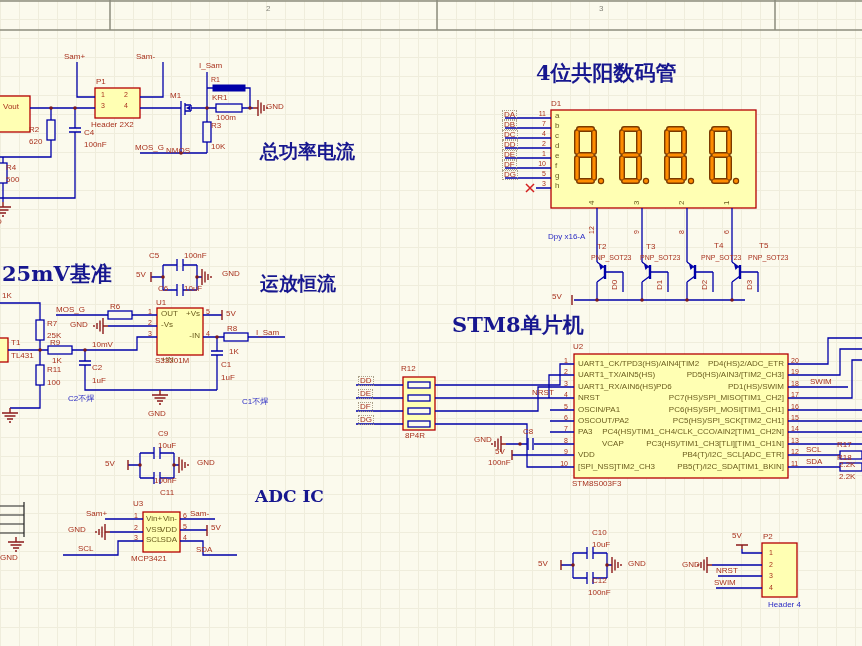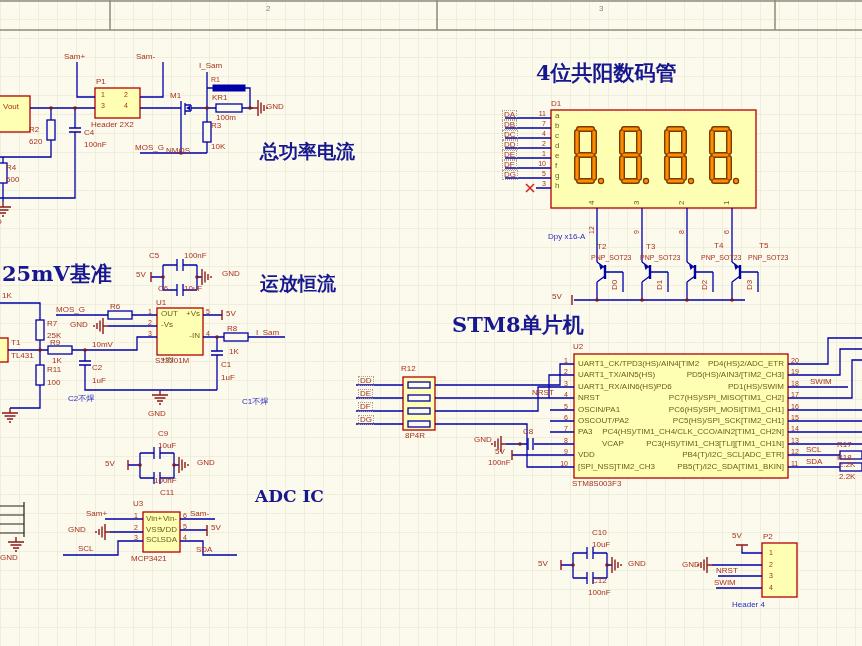--- a/index.html
+++ b/index.html
@@ -393,21 +393,21 @@
       <div class="lbl c-red" style="left: 196px; top: 546px;">SDA</div>
       <div class="lbl c-title" style="left: 255px; top: 476px; font-size: 17px; margin-top: 12px;">ADC IC</div>
       <div class="lbl c-red" style="left: 0px; top: 554px;">GND</div>
       <div class="lbl c-red" style="left: 592px; top: 529px;">C10</div>
       <div class="lbl c-red" style="left: 592px; top: 541px;">10uF</div>
       <div class="lbl c-red" style="left: 592px; top: 577px;">C12</div>
       <div class="lbl c-red" style="left: 588px; top: 589px;">100nF</div>
       <div class="lbl c-red" style="left: 538px; top: 560px;">5V</div>
       <div class="lbl c-red" style="left: 628px; top: 560px;">GND</div>
       <div class="lbl c-red" style="left: 763px; top: 533px;">P2</div>
-      <div class="lbl c-blue" style="left: 732px; top: 601px;">Header 4</div>
+      <div class="lbl c-blue" style="left: 768px; top: 601px;">Header 4</div>
       <div class="lbl c-red" style="left: 769px; top: 549px; font-size: 7px;">1</div>
       <div class="lbl c-red" style="left: 769px; top: 561px; font-size: 7px;">2</div>
       <div class="lbl c-red" style="left: 769px; top: 572px; font-size: 7px;">3</div>
       <div class="lbl c-red" style="left: 769px; top: 584px; font-size: 7px;">4</div>
       <div class="lbl c-red" style="left: 732px; top: 532px;">5V</div>
       <div class="lbl c-red" style="left: 682px; top: 561px;">GND</div>
       <div class="lbl c-red" style="left: 716px; top: 567px;">NRST</div>
       <div class="lbl c-red" style="left: 714px; top: 579px;">SWIM</div>
     </div>
 </div>

